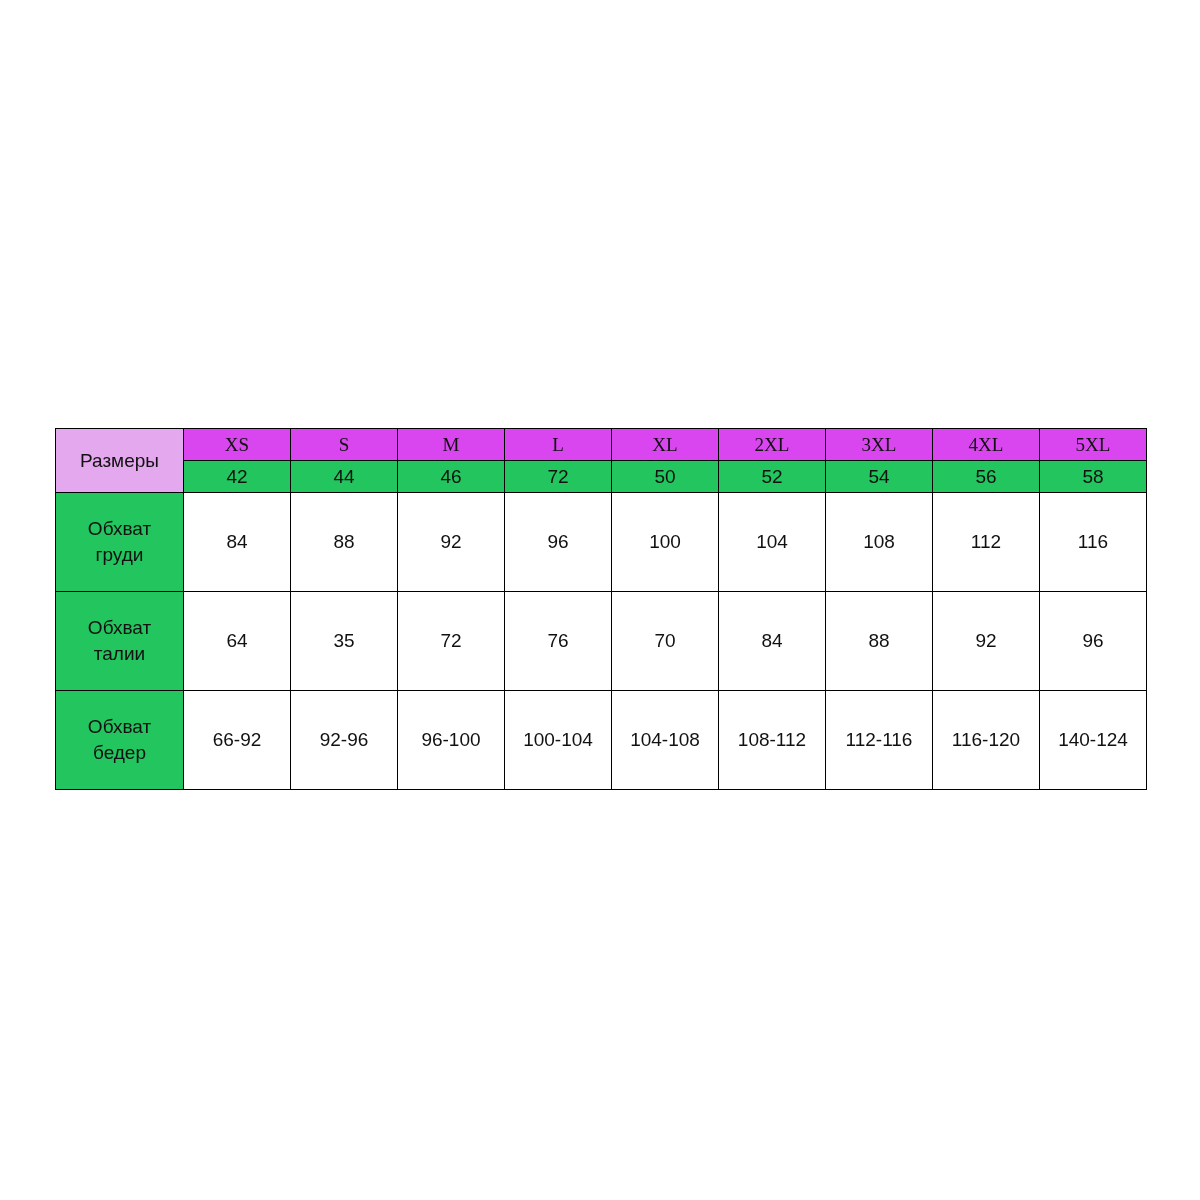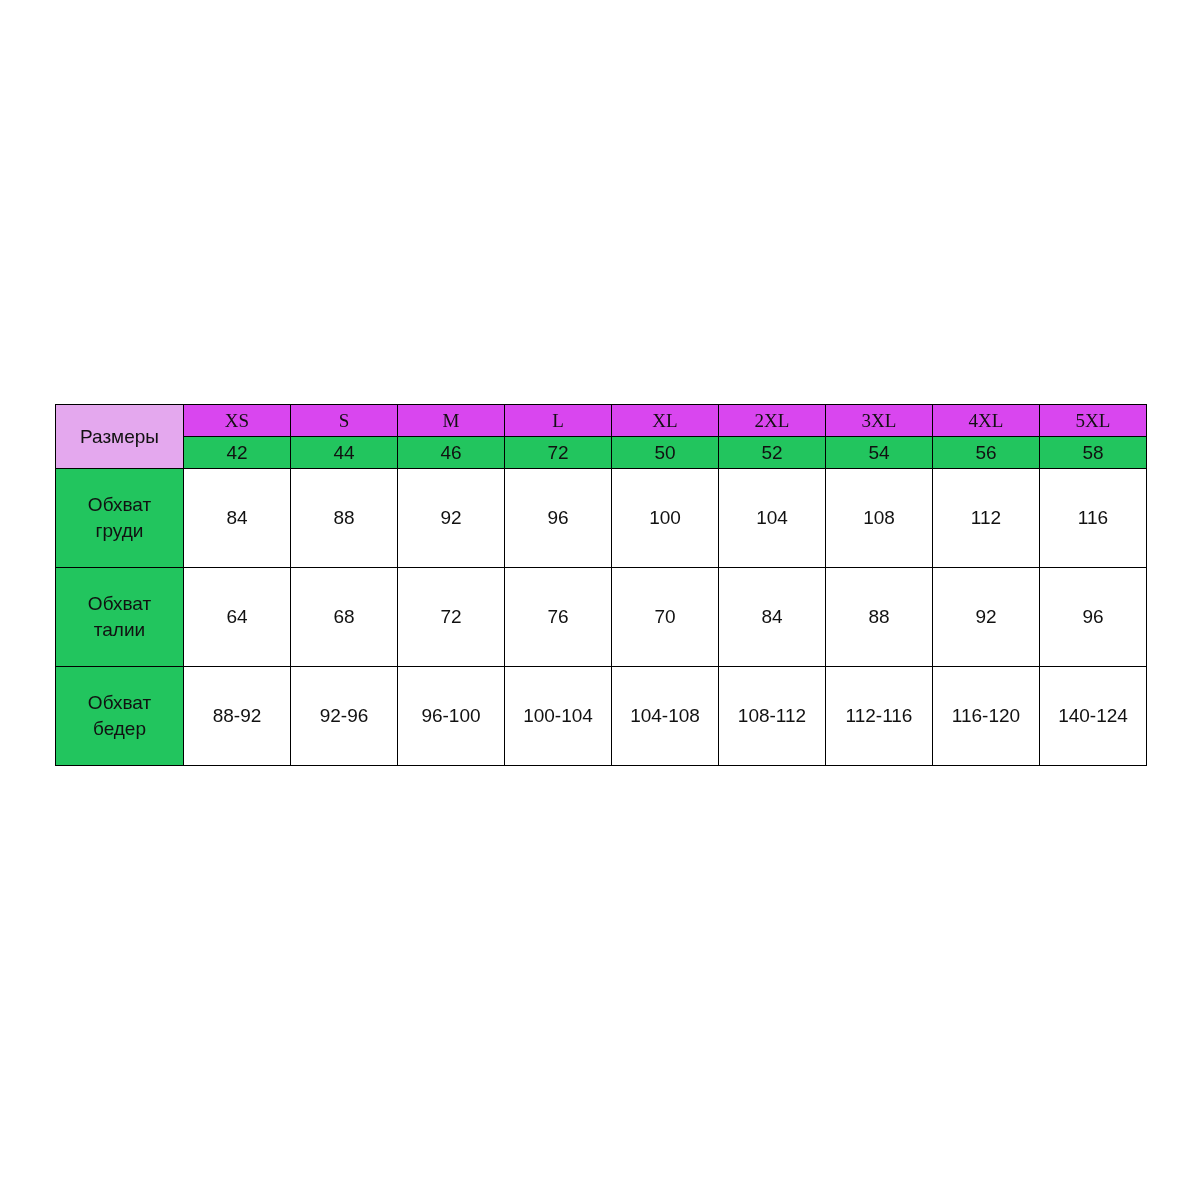--- a/index.html
+++ b/index.html
@@ -9,21 +9,21 @@
   body {
     width: 1200px;
     height: 1200px;
     background: #ffffff;
     font-family: "Liberation Sans", sans-serif;
     position: relative;
   }
   #size-table-wrap {
     position: absolute;
     left: 55px;
-    top: 404px;
+    top: 428px;
     width: 1062px;
   }
   table.size-table {
     border-collapse: collapse;
     width: 1090px;
     table-layout: fixed;
   }
   table.size-table td,
   table.size-table th {
     border: 1px solid #000000;
@@ -128,36 +128,36 @@
         <td class="value-cell">112</td>
         <td class="value-cell">116</td>
       </tr>
 
       <tr>
         <td class="row-label">
           <span>Обхват</span><br>
           <span>талии</span>
         </td>
         <td class="value-cell">64</td>
-        <td class="value-cell">68</td>
+        <td class="value-cell">35</td>
         <td class="value-cell">72</td>
         <td class="value-cell">76</td>
         <td class="value-cell">70</td>
         <td class="value-cell">84</td>
         <td class="value-cell">88</td>
         <td class="value-cell">92</td>
         <td class="value-cell">96</td>
       </tr>
 
       <tr>
         <td class="row-label">
           <span>Обхват</span><br>
           <span>бедер</span>
         </td>
-        <td class="value-cell">88-92</td>
+        <td class="value-cell">66-92</td>
         <td class="value-cell">92-96</td>
         <td class="value-cell">96-100</td>
         <td class="value-cell">100-104</td>
         <td class="value-cell">104-108</td>
         <td class="value-cell">108-112</td>
         <td class="value-cell">112-116</td>
         <td class="value-cell">116-120</td>
         <td class="value-cell">140-124</td>
       </tr>
     </tbody>

